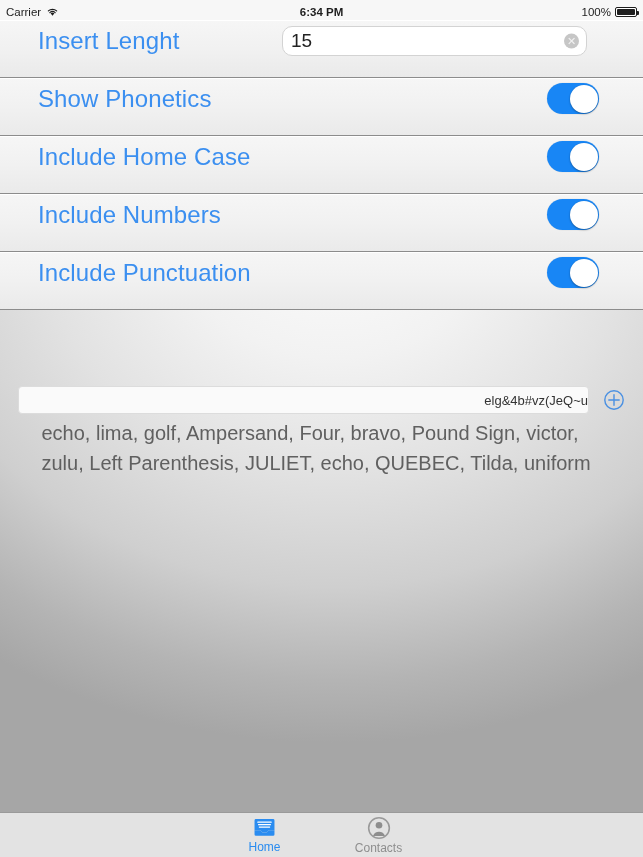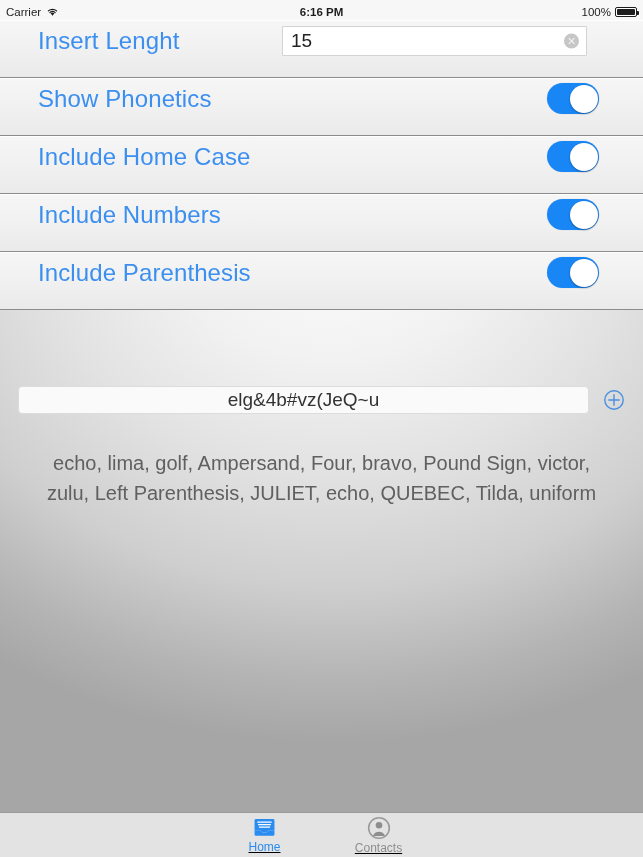--- a/index.html
+++ b/index.html
@@ -61,21 +61,21 @@
     white-space:nowrap;
   }
   .row-right { margin-left:auto; display:flex; align-items:center; }
 
   
   .length-field {
     position:relative;
     width:305px; height:30px;
     background:#fff;
     border:1px solid #d3d3d3;
-    border-radius:1px;
+    border-radius:10px;
     display:flex; align-items:center;
     padding:0 26px 0 8px;
     font-size:19px; color:#222;
     margin-right:42px;
   }
   .clear-btn {
     position:absolute; right:7px; top:50%; transform:translateY(-50%);
     width:15px; height:15px; border-radius:50%;
     background:#c6c6c6; color:#f2f2f2;
     font-size:11px; line-height:15px; text-align:center;
@@ -109,41 +109,40 @@
   .pw-line {
     display:flex; align-items:center;
     margin-top:28px; padding:0 18px;
   }
   .pw-field {
     flex:1;
     height:28px;
     background:#fafafa;
     border:1px solid #dcdcdc;
     border-radius:4px;
-    display:flex; align-items:center; justify-content:center;
-    font-size:19px; color:#333;
+    display:flex; align-items:center; justify-content:flex-end;
+    font-size:13px; color:#333;
   }
   .plus-icon { margin-left:14px; width:22px; height:22px; display:block; }
   .phonetics {
-    margin:34px auto 0;
+    margin:4px auto 0;
     width:560px;
-    text-align:center;
+    text-align:left;
     font-size:20px;
     line-height:30px;
     color:#606060;
   }
 
   
   .tabbar {
     position:absolute; left:0; right:0; bottom:0; height:45px;
     background:#e3e3e3;
     border-top:1px solid #9a9a9a;
     display:flex; align-items:center; justify-content:center;
     gap:36px;
-    text-decoration:underline;
   }
   .tab {
     width:78px;
     display:flex; flex-direction:column; align-items:center; justify-content:center;
     gap:1px;
   }
   .tab svg { display:block; }
   .tab-label { font-size:12px; }
   .tab.active .tab-label { color:#2a8cf0; }
   .tab.inactive .tab-label { color:#8e8e8e; }
@@ -157,21 +156,21 @@
     <div class="sb-left">
       <span>Carrier</span>
       <span class="wifi-icon">
         <svg viewBox="0 0 16 12" width="13" height="10">
           <path d="M8 10.6 L5.6 7.6 a3.8 3.8 0 0 1 4.8 0 Z" fill="#1d1d1d"></path>
           <path d="M2.9 4.6 a7.6 7.6 0 0 1 10.2 0" stroke="#1d1d1d" stroke-width="1.5" fill="none" stroke-linecap="round"></path>
           <path d="M4.7 6.7 a5 5 0 0 1 6.6 0" stroke="#1d1d1d" stroke-width="1.4" fill="none" stroke-linecap="round"></path>
         </svg>
       </span>
     </div>
-    <div class="sb-center">6:16 PM</div>
+    <div class="sb-center">6:34 PM</div>
     <div class="sb-right">
       <span>100%</span>
       <span class="battery">
           <i style="width:100%"></i>
         </span>
     </div>
   </div>
 
   <div class="rows">
 
@@ -207,21 +206,21 @@
     <div class="row">
       <span class="row-label">Include Numbers</span>
       <div class="row-right">
         <div class="switch">
             <div class="knob"></div>
           </div>
       </div>
     </div>
 
     <div class="row">
-      <span class="row-label">Include Parenthesis</span>
+      <span class="row-label">Include Punctuation</span>
       <div class="row-right">
         <div class="switch">
             <div class="knob"></div>
           </div>
       </div>
     </div>
 
   </div>
 
   <div class="content">

